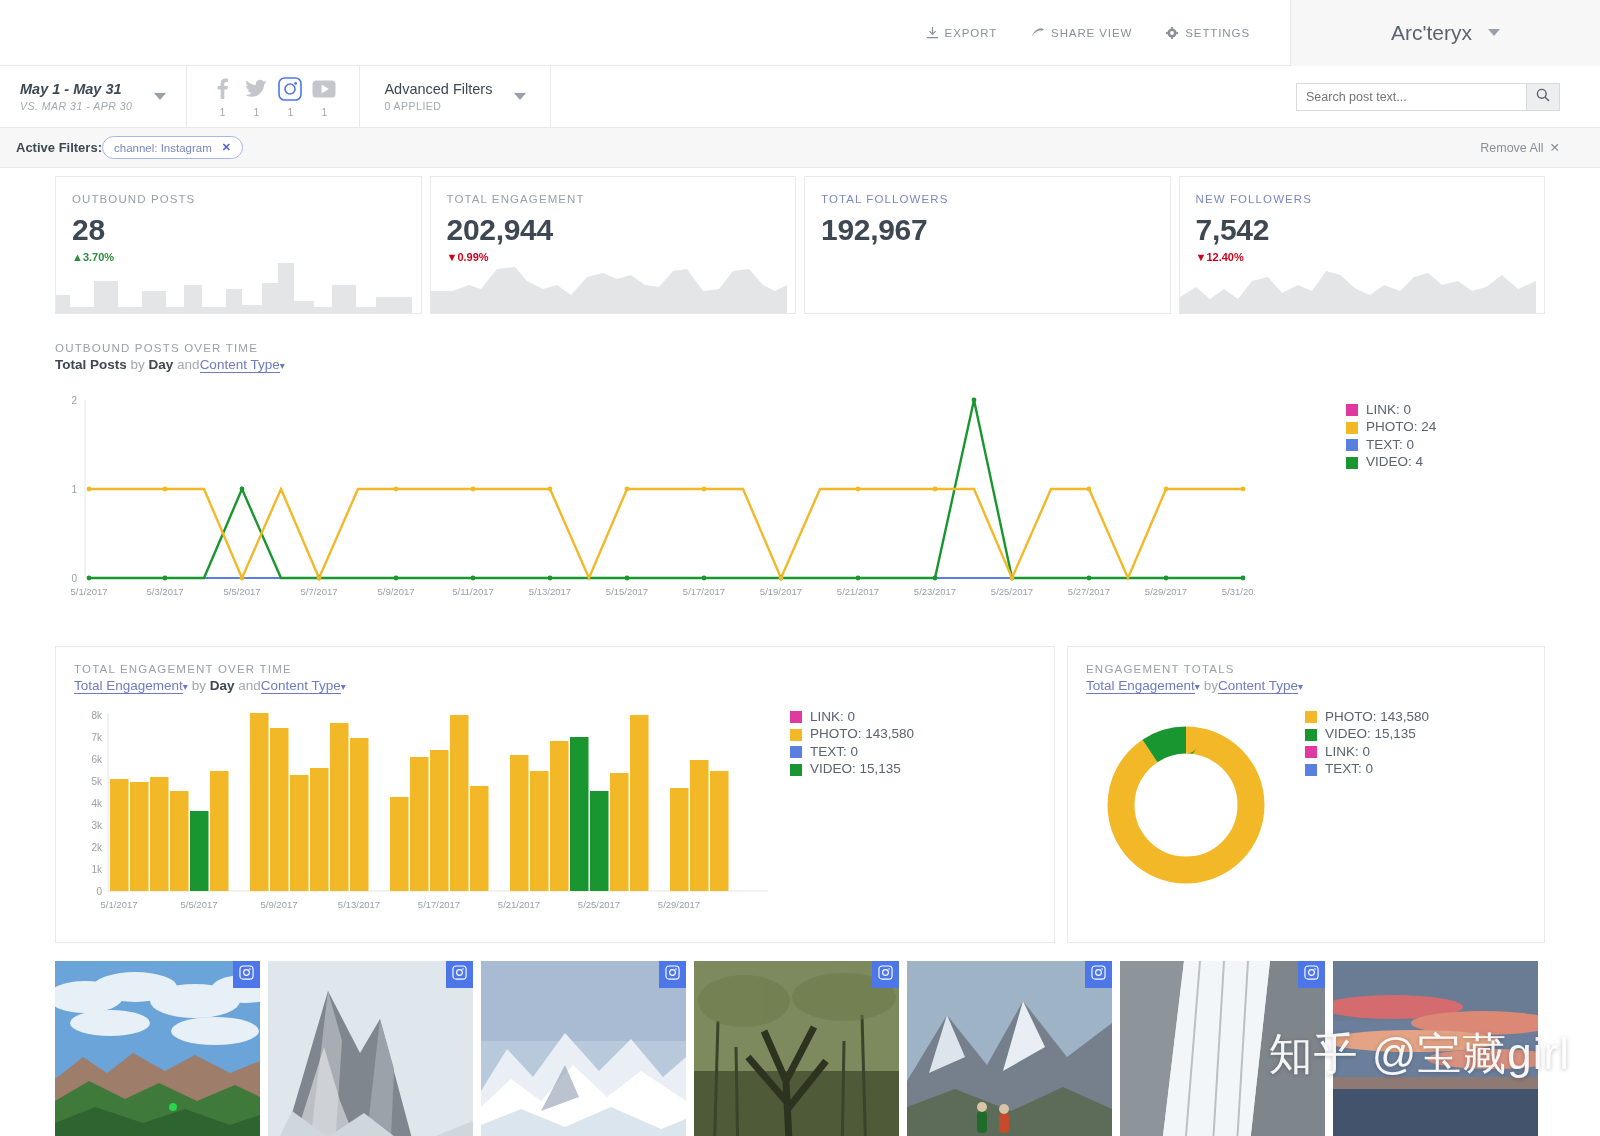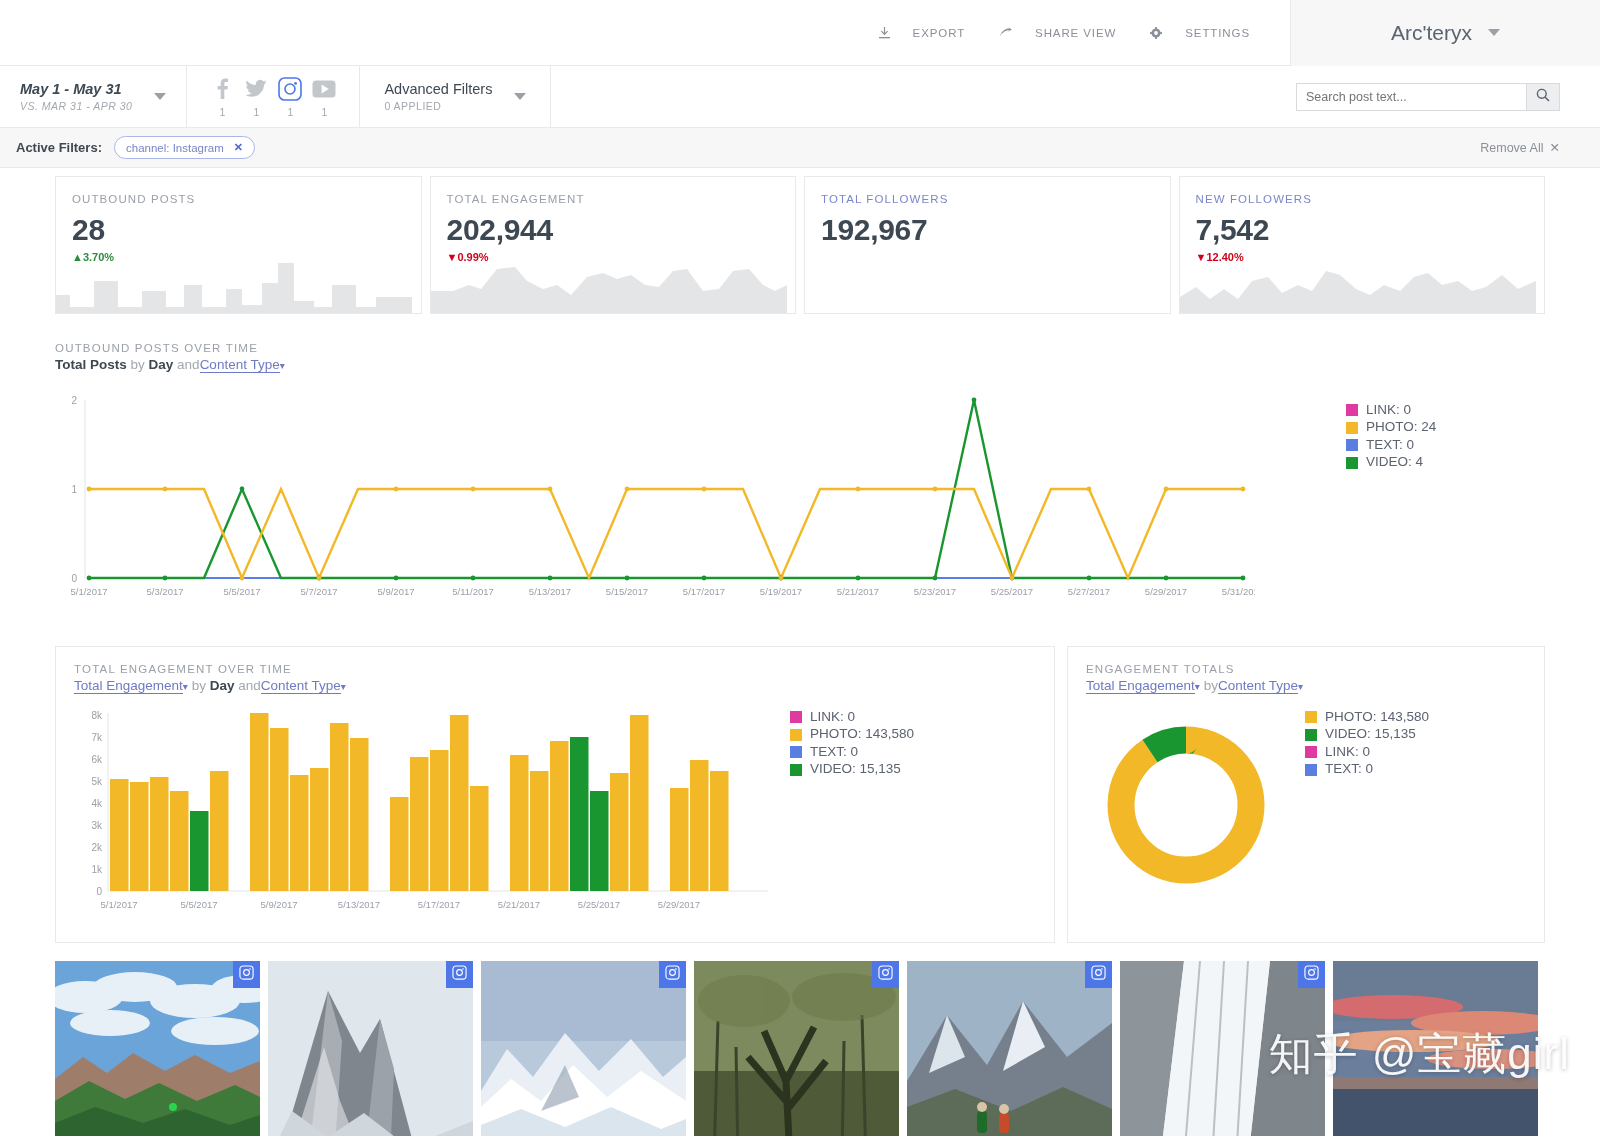--- a/index.html
+++ b/index.html
@@ -31,21 +31,21 @@
   .topbar-actions {
     margin-left: auto;
     display: flex;
     align-items: center;
     gap: 34px;
     padding-right: 40px;
   }
   .topbar-action {
     display: flex;
     align-items: flex-end;
-    gap: 23px;
+    gap: 7px;
     font-size: 11.5px;
     letter-spacing: .9px;
     color: #8a9099;
     cursor: pointer;
     text-transform: uppercase;
   }
   .topbar-action svg { display: block; }
   .account-box {
     width: 310px;
     height: 66px;
@@ -127,21 +127,21 @@
   }
 
   
   .activebar {
     height: 40px;
     background: #f7f7f8;
     display: flex; align-items: center;
     padding: 0 40px 0 16px;
     border-bottom: 1px solid #e8e9eb;
   }
-  .af-label { font-size: 13px; font-weight: bold; color: #3d4852; margin-right: 12px; }
+  .af-label { font-size: 13px; font-weight: bold; color: #3d4852; }
   .chip {
     display: inline-flex; align-items: center; gap: 10px;
     border: 1px solid #aab6e8;
     border-radius: 13px;
     padding: 4px 11px;
     background: #fff;
     font-size: 11.5px;
     color: #7a86c4;
     cursor: pointer;
   }

